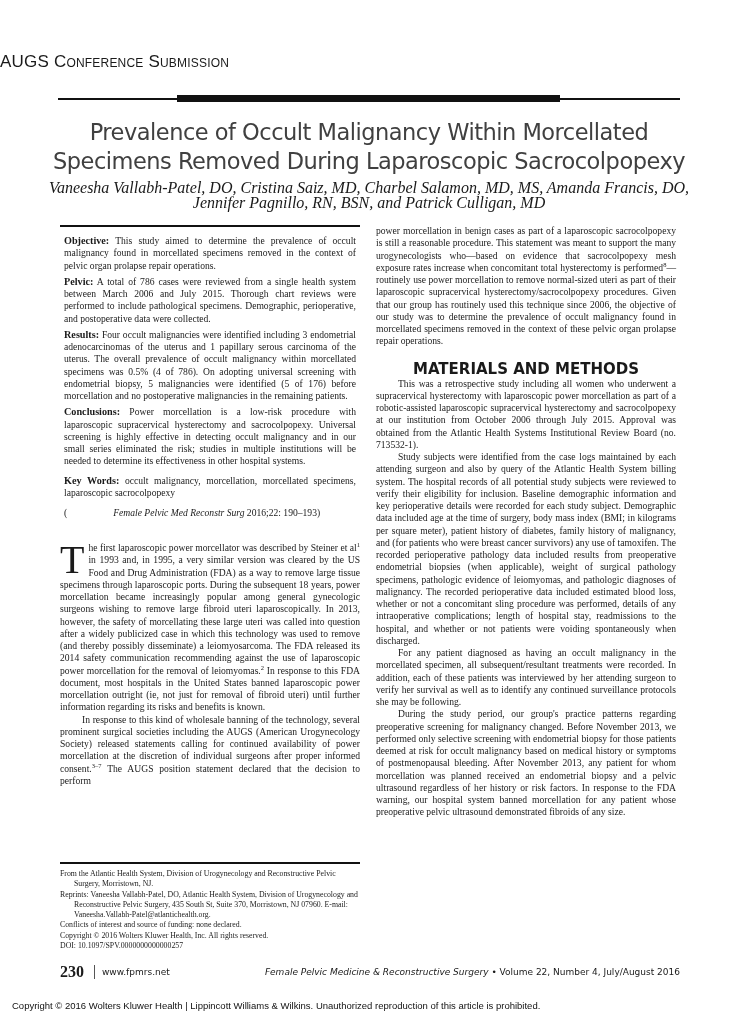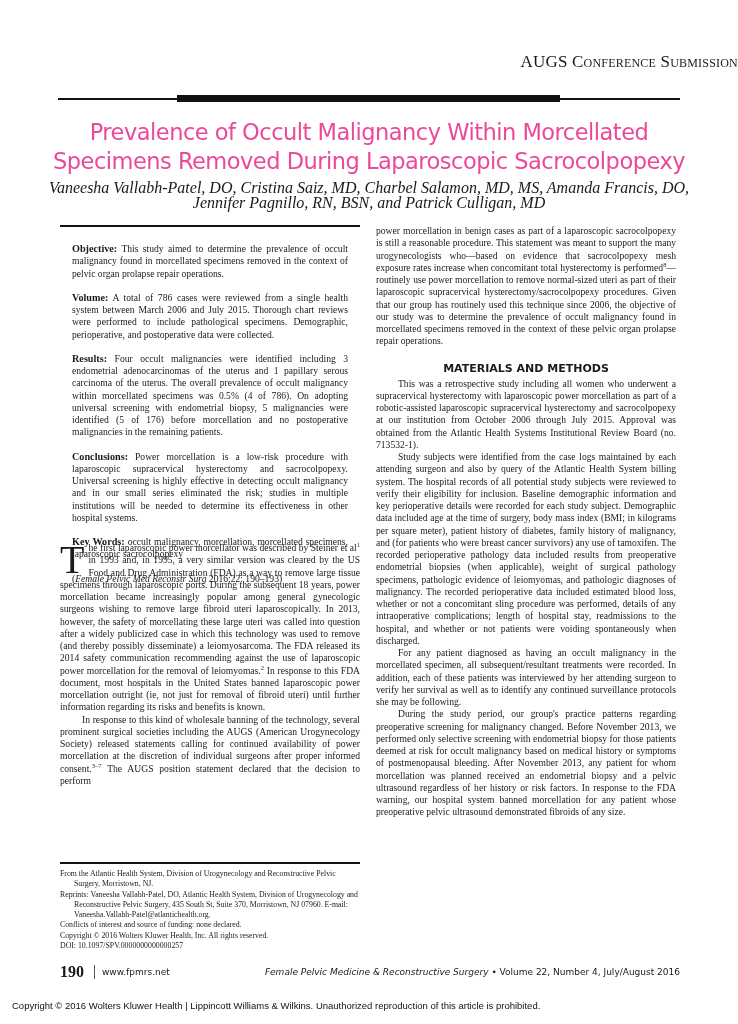--- a/index.html
+++ b/index.html
@@ -1,54 +1,54 @@
 <!DOCTYPE html>
 <html><head>
 <meta charset="utf-8">
 <style>
   html, body { margin: 0; padding: 0; background: #ffffff; }
   body { width: 738px; height: 1024px; position: relative; overflow: hidden; color: #1a1a1a; font-family: "Liberation Serif", serif; }
 
-  .header-label { position: absolute; top: 52px; left: 0; width: 738px; text-align: right; font-family: Liberation Serif, serif; font-size: 17px; letter-spacing: 0.2px; }
+  .header-label { position: absolute; top: 52px; left: 0; width: 738px; text-align: left; font-family: Liberation Sans, sans-serif; font-size: 17px; letter-spacing: 0.2px; }
   .header-label .sc { font-variant: small-caps; }
   .rule-thin { position: absolute; top: 98px; left: 58px; width: 622px; height: 2px; background: #111; }
   .rule-thick { position: absolute; top: 95px; left: 177px; width: 383px; height: 7px; background: #111; }
 
-  .title { position: absolute; top: 118px; left: 40px; width: 658px; text-align: center; font-family: "DejaVu Sans", sans-serif; font-size: 22.5px; line-height: 29px; color: #ec4899; letter-spacing: -0.5px; }
+  .title { position: absolute; top: 118px; left: 40px; width: 658px; text-align: center; font-family: "DejaVu Sans", sans-serif; font-size: 22.5px; line-height: 29px; color: #404040; letter-spacing: -0.5px; }
   .authors { position: absolute; top: 180px; left: 40px; width: 658px; text-align: center; font-family: "Liberation Serif", serif; font-style: italic; font-size: 16px; line-height: 15px; }
 
   .abstract-rule { position: absolute; top: 225px; left: 60px; width: 300px; height: 2px; background: #111; }
 
   .col { position: absolute; font-size: 9.6px; line-height: 12.25px; text-align: justify; }
   .col-left { left: 60px; width: 300px; }
   .col-right { left: 376px; width: 300px; }
 
   .abstract { top: 231px; }
-  .abstract p { margin: 12px; }
+  .abstract p { margin: 4px; }
   .abstract .lbl { font-weight: bold; font-size: 10.2px; }
   .keywords { margin-top: 7px !important; }
   .keywords .lbl { font-weight: bold; }
   .citation { margin-top: 8px !important; }
-  .citation i { font-style: italic; }
+  .citation i { font-style: italic; padding-left: 46px; }
 
   .intro { top: 542px; }
   .intro p { margin: 0; text-indent: 22px; }
   .intro p.first { text-indent: 0; }
   .dropcap { float: left; font-size: 40px; line-height: 30px; margin: 3px 4px 0 0; font-family: "Liberation Serif", serif; }
   sup { font-size: 6.5px; line-height: 0; }
 
   .footnote-rule { position: absolute; top: 862px; left: 60px; width: 300px; height: 2px; background: #111; }
   .footnotes { top: 869px; font-size: 7.8px; line-height: 10.3px; text-align: left; }
   .footnotes p { margin: 0; }
   .footnotes p.hang { padding-left: 14px; text-indent: -14px; }
 
   .right-body { top: 225px; }
   .right-body p { margin: 0; text-indent: 22px; }
   .right-body p.cont { text-indent: 0; }
-  .section-heading { margin: 14px 0 2px 0; text-align: center; font-family: "DejaVu Sans", sans-serif; font-weight: bold; font-size: 11px; line-height: 14px; }
+  .section-heading { margin: 14px 0 2px 0; text-align: center; font-family: "DejaVu Sans", sans-serif; font-weight: bold; font-size: 15px; line-height: 14px; }
 
   .footer { position: absolute; top: 966px; left: 60px; width: 620px; height: 16px; font-family: "DejaVu Sans", sans-serif; font-size: 9px; }
   .page-num { position: absolute; left: 0; top: -3px; font-family: "Liberation Serif", serif; font-weight: bold; font-size: 16px; }
   .page-sep { position: absolute; left: 34px; top: -1px; width: 1px; height: 14px; background: #555; }
   .site { position: absolute; left: 42px; top: 1px; }
   .journal { position: absolute; right: 0; top: 1px; }
   .journal i { font-style: italic; }
 
   .copyright-bar { position: absolute; top: 1000px; left: 0; width: 738px; text-align: left; font-family: "Liberation Sans", sans-serif; font-size: 9.5px; color: #111; padding-left: 12px; }
 </style>
@@ -67,21 +67,21 @@
   <div>Specimens Removed During Laparoscopic Sacrocolpopexy</div>
 </div>
 <div class="authors">
   <div>Vaneesha Vallabh-Patel, DO, Cristina Saiz, MD, Charbel Salamon, MD, MS, Amanda Francis, DO,</div>
   <div>Jennifer Pagnillo, RN, BSN, and Patrick Culligan, MD</div>
 </div>
 
 <div class="abstract-rule"></div>
 <div class="col col-left abstract">
   <p><span class="lbl">Objective:</span><span> This study aimed to determine the prevalence of occult malignancy found in morcellated specimens removed in the context of pelvic organ prolapse repair operations.</span></p>
-  <p><span class="lbl">Volume:</span><span> A total of 786 cases were reviewed from a single health system between March 2006 and July 2015. Thorough chart reviews were performed to include pathological specimens. Demographic, perioperative, and postoperative data were collected.</span></p>
+  <p><span class="lbl">Pelvic:</span><span> A total of 786 cases were reviewed from a single health system between March 2006 and July 2015. Thorough chart reviews were performed to include pathological specimens. Demographic, perioperative, and postoperative data were collected.</span></p>
   <p><span class="lbl">Results:</span><span> Four occult malignancies were identified including 3 endometrial adenocarcinomas of the uterus and 1 papillary serous carcinoma of the uterus. The overall prevalence of occult malignancy within morcellated specimens was 0.5% (4 of 786). On adopting universal screening with endometrial biopsy, 5 malignancies were identified (5 of 176) before morcellation and no postoperative malignancies in the remaining patients.</span></p>
   <p><span class="lbl">Conclusions:</span><span> Power morcellation is a low-risk procedure with laparoscopic supracervical hysterectomy and sacrocolpopexy. Universal screening is highly effective in detecting occult malignancy and in our small series eliminated the risk; studies in multiple institutions will be needed to determine its effectiveness in other hospital systems.</span></p>
   <p class="keywords"><span class="lbl">Key Words:</span><span> occult malignancy, morcellation, morcellated specimens, laparoscopic sacrocolpopexy</span></p>
   <p class="citation"><span>(</span><i>Female Pelvic Med Reconstr Surg</i><span> 2016;22: 190–193)</span></p>
 </div>
 
 <div class="col col-left intro">
   <p class="first"><span class="dropcap">T</span><span>he first laparoscopic power morcellator was described by Steiner et al</span><sup>1</sup><span> in 1993 and, in 1995, a very similar version was cleared by the US Food and Drug Administration (FDA) as a way to remove large tissue specimens through laparoscopic ports. During the subsequent 18 years, power morcellation became increasingly popular among general gynecologic surgeons wishing to remove large fibroid uteri laparoscopically. In 2013, however, the safety of morcellating these large uteri was called into question after a widely publicized case in which this technology was used to remove (and thereby possibly disseminate) a leiomyosarcoma. The FDA released its 2014 safety communication recommending against the use of laparoscopic power morcellation for the removal of leiomyomas.</span><sup>2</sup><span> In response to this FDA document, most hospitals in the United States banned laparoscopic power morcellation outright (ie, not just for removal of fibroid uteri) until further information regarding its risks and benefits is known.</span></p>
   <p><span>In response to this kind of wholesale banning of the technology, several prominent surgical societies including the AUGS (American Urogynecology Society) released statements calling for continued availability of power morcellation at the discretion of individual surgeons after proper informed consent.</span><sup>3–7</sup><span> The AUGS position statement declared that the decision to perform</span></p>
 </div>
@@ -98,19 +98,19 @@
 <div class="col col-right right-body">
   <p class="cont"><span>power morcellation in benign cases as part of a laparoscopic sacrocolpopexy is still a reasonable procedure. This statement was meant to support the many urogynecologists who—based on evidence that sacrocolpopexy mesh exposure rates increase when concomitant total hysterectomy is performed</span><sup>8</sup><span>—routinely use power morcellation to remove normal-sized uteri as part of their laparoscopic supracervical hysterectomy/sacrocolpopexy procedures. Given that our group has routinely used this technique since 2006, the objective of our study was to determine the prevalence of occult malignancy found in morcellated specimens removed in the context of these pelvic organ prolapse repair operations.</span></p>
   <div class="section-heading">MATERIALS AND METHODS</div>
   <p>This was a retrospective study including all women who underwent a supracervical hysterectomy with laparoscopic power morcellation as part of a robotic-assisted laparoscopic supracervical hysterectomy and sacrocolpopexy at our institution from October 2006 through July 2015. Approval was obtained from the Atlantic Health Systems Institutional Review Board (no. 713532-1).</p>
   <p>Study subjects were identified from the case logs maintained by each attending surgeon and also by query of the Atlantic Health System billing system. The hospital records of all potential study subjects were reviewed to verify their eligibility for inclusion. Baseline demographic information and key perioperative details were recorded for each study subject. Demographic data included age at the time of surgery, body mass index (BMI; in kilograms per square meter), patient history of diabetes, family history of malignancy, and (for patients who were breast cancer survivors) any use of tamoxifen. The recorded perioperative pathology data included results from preoperative endometrial biopsies (when applicable), weight of surgical pathology specimens, pathologic evidence of leiomyomas, and pathologic diagnoses of malignancy. The recorded perioperative data included estimated blood loss, whether or not a concomitant sling procedure was performed, details of any intraoperative complications; length of hospital stay, readmissions to the hospital, and whether or not patients were voiding spontaneously when discharged.</p>
   <p>For any patient diagnosed as having an occult malignancy in the morcellated specimen, all subsequent/resultant treatments were recorded. In addition, each of these patients was interviewed by her attending surgeon to verify her survival as well as to identify any continued surveillance protocols she may be following.</p>
   <p>During the study period, our group's practice patterns regarding preoperative screening for malignancy changed. Before November 2013, we performed only selective screening with endometrial biopsy for those patients deemed at risk for occult malignancy based on medical history or symptoms of postmenopausal bleeding. After November 2013, any patient for whom morcellation was planned received an endometrial biopsy and a pelvic ultrasound regardless of her history or risk factors. In response to the FDA warning, our hospital system banned morcellation for any patient whose preoperative pelvic ultrasound demonstrated fibroids of any size.</p>
 </div>
 
 <div class="footer">
-  <span class="page-num">190</span>
+  <span class="page-num">230</span>
   <span class="page-sep"></span>
   <span class="site">www.fpmrs.net</span>
   <span class="journal"><i>Female Pelvic Medicine &amp; Reconstructive Surgery</i><span>  •  Volume 22, Number 4, July/August 2016</span></span>
 </div>
 
 <div class="copyright-bar">Copyright © 2016 Wolters Kluwer Health | Lippincott Williams &amp; Wilkins. Unauthorized reproduction of this article is prohibited.</div>
 
 </body></html>

